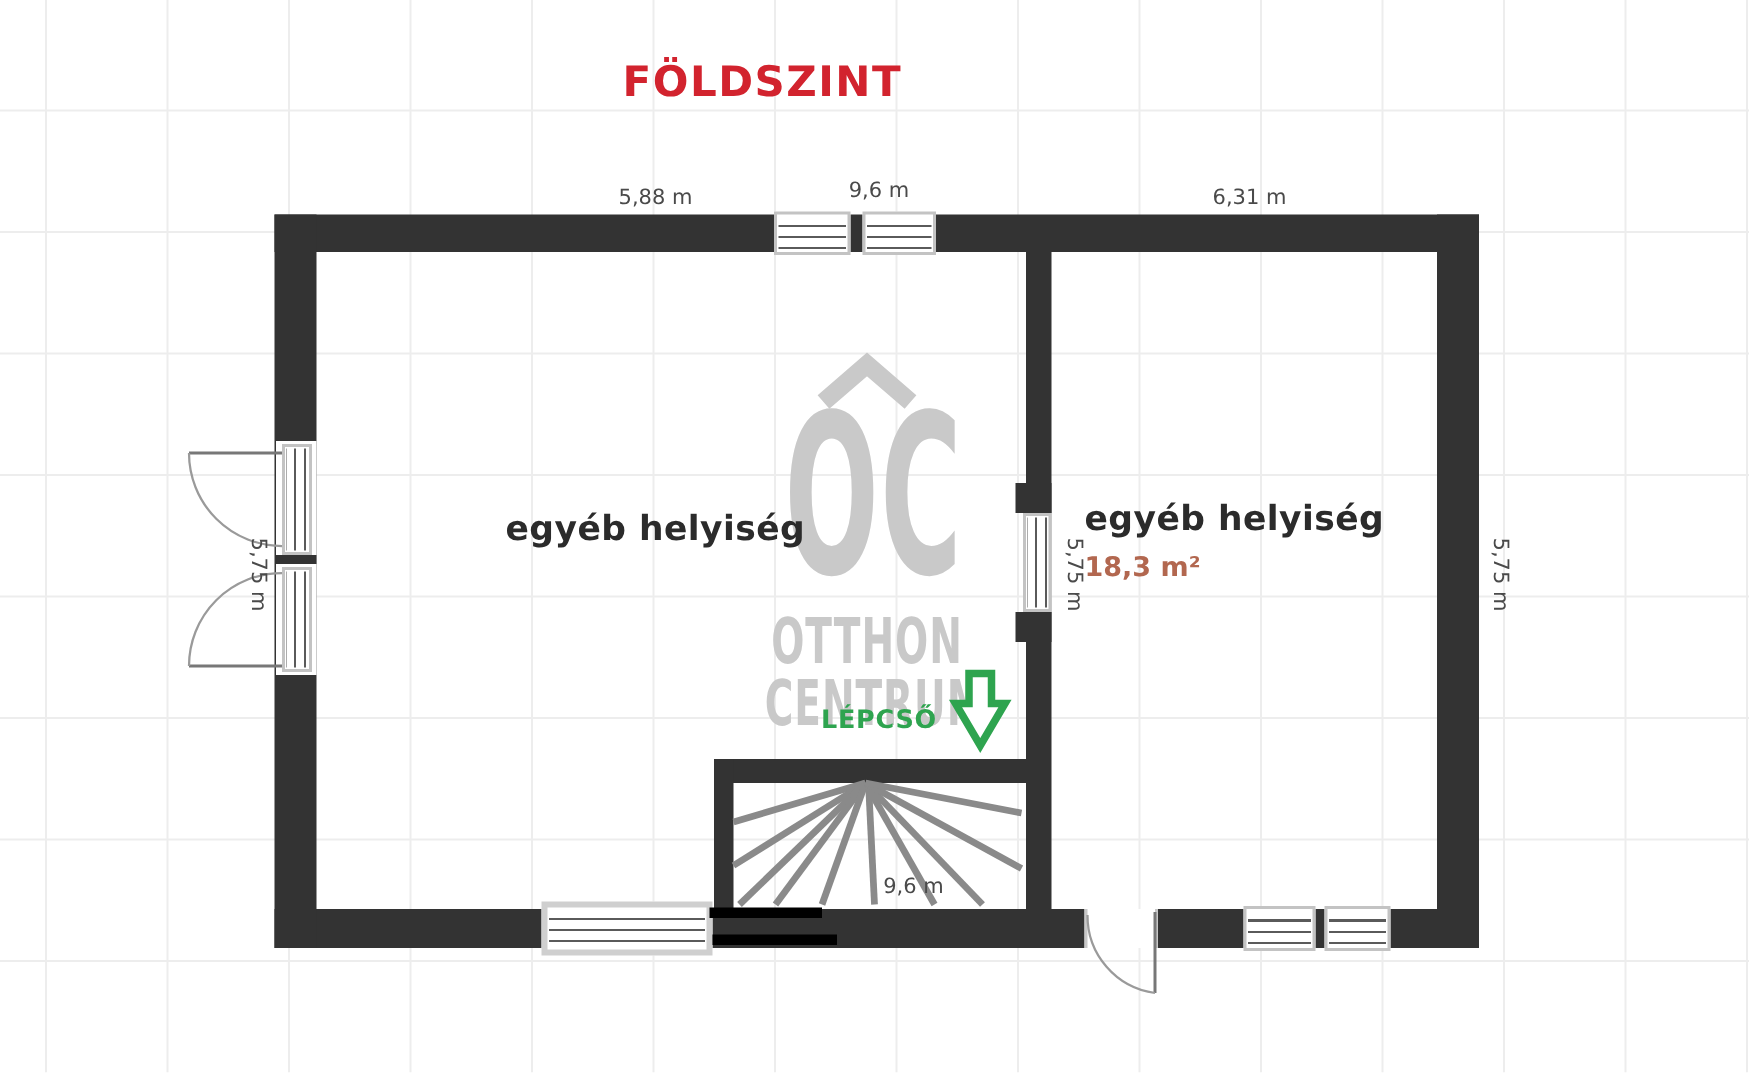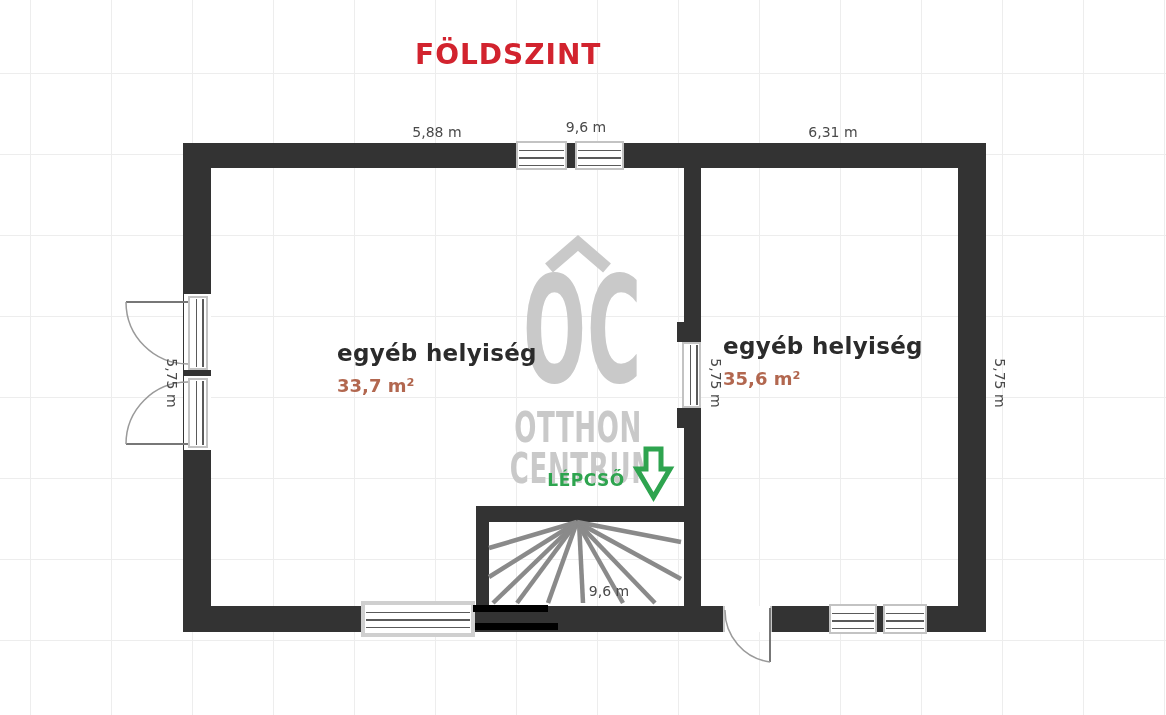--- a/index.html
+++ b/index.html
@@ -133,22 +133,21 @@
   <div class="dim" style="left:397px; top:124px;text-align:center;">5,88 m</div>
   <div class="dim" style="left:546px; top:119px;">9,6 m</div>
   <div class="dim" style="left:793px; top:124px;">6,31 m</div>
   <div class="dim vert" style="left:137px; top:375px;">5,75 m</div>
   <div class="dim vert" style="left:681px; top:375px;">5,75 m</div>
   <div class="dim vert" style="left:965px; top:375px;">5,75 m</div>
   <div class="dim" style="left:569px; top:583px;">9,6 m</div>
 
   <div class="room-label" style="left:337px; top:340px;">
     <div class="room-name">egyéb helyiség</div>
-    <div class="room-area">33,7 m²</div>
   </div>
   <div class="room-label" style="left:723px; top:333px;">
     <div class="room-name">egyéb helyiség</div>
-    <div class="room-area">35,6 m²</div>
+    <div class="room-area">18,3 m²</div>
   </div>
 
   <div id="stairs-label">LÉPCSŐ</div>
 
 </div>
 
 </body></html>

